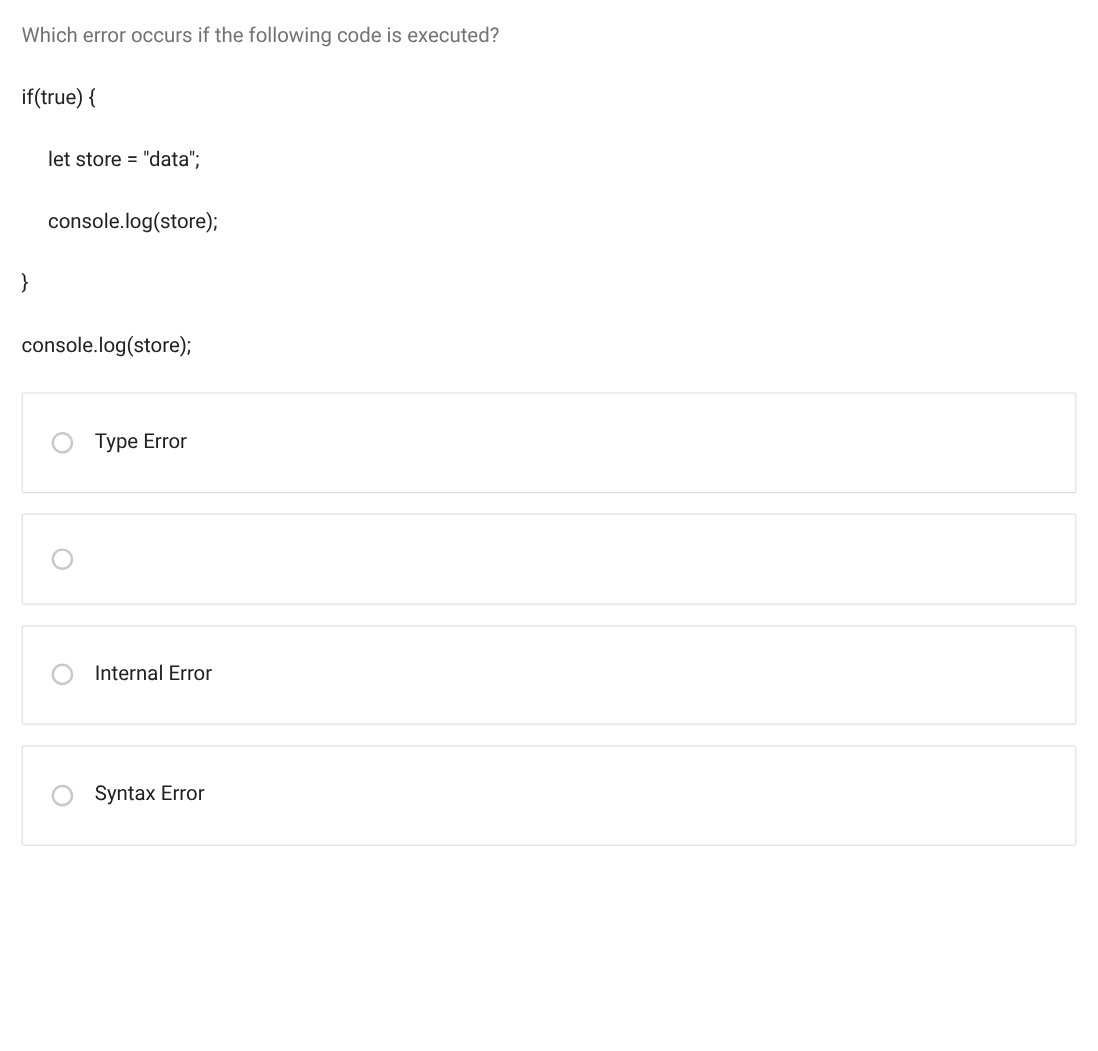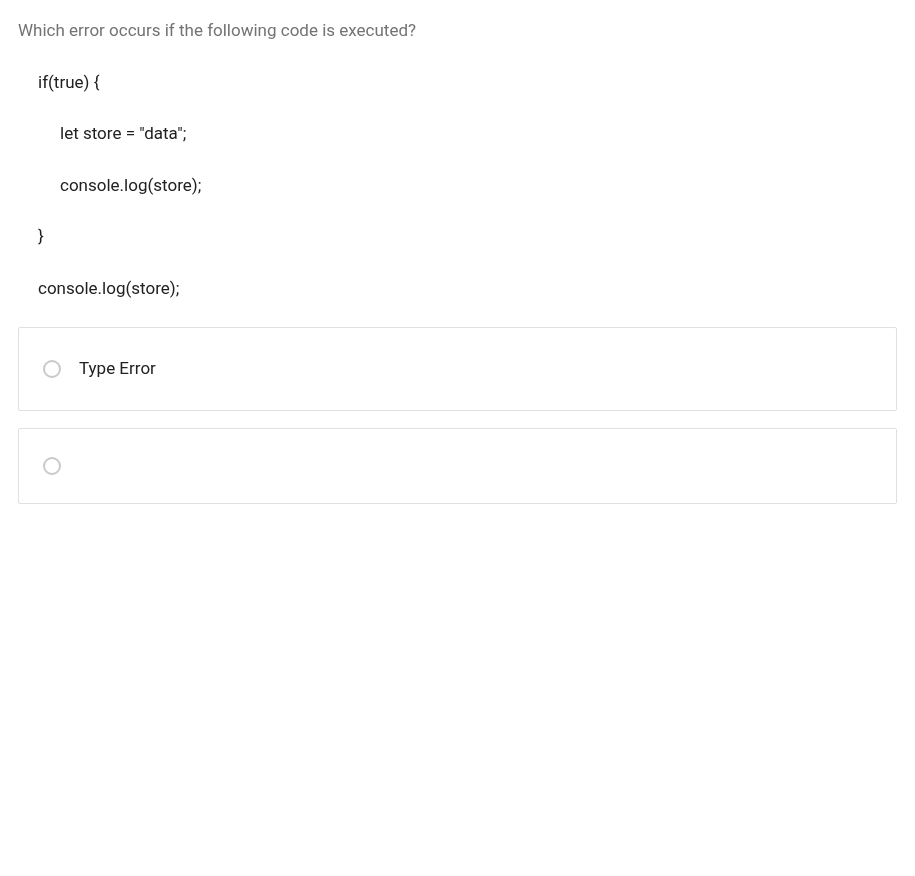--- a/index.html
+++ b/index.html
@@ -20,21 +20,20 @@
       color: #737373;
       margin-bottom: 26px;
     }
     .code-block {
       font-family: -apple-system, BlinkMacSystemFont, "Segoe UI", Roboto, Helvetica, Arial, sans-serif;
       color: #212121;
       margin-bottom: 26px;
     }
     .code-line {
       margin-bottom: 26px;
-      margin-left: 20px;
     }
     .code-line.indent {
       padding-left: 22px;
     }
     .options-wrap {
       margin-top: 26px;
     }
     .option {
       border: 1px solid #e0e0e0;
       border-radius: 2px;
@@ -73,13 +72,21 @@
 </div>
 
 <div class="options-wrap">
   <div class="option">
     <span class="radio"></span>
     <span class="option-label">Type Error</span>
   </div>
   <div class="option">
     <span class="radio"></span>
   </div>
+  <div class="option">
+    <span class="radio"></span>
+    <span class="option-label">Internal Error</span>
+  </div>
+  <div class="option">
+    <span class="radio"></span>
+    <span class="option-label">Syntax Error</span>
+  </div>
 </div>
 
 </body></html>

